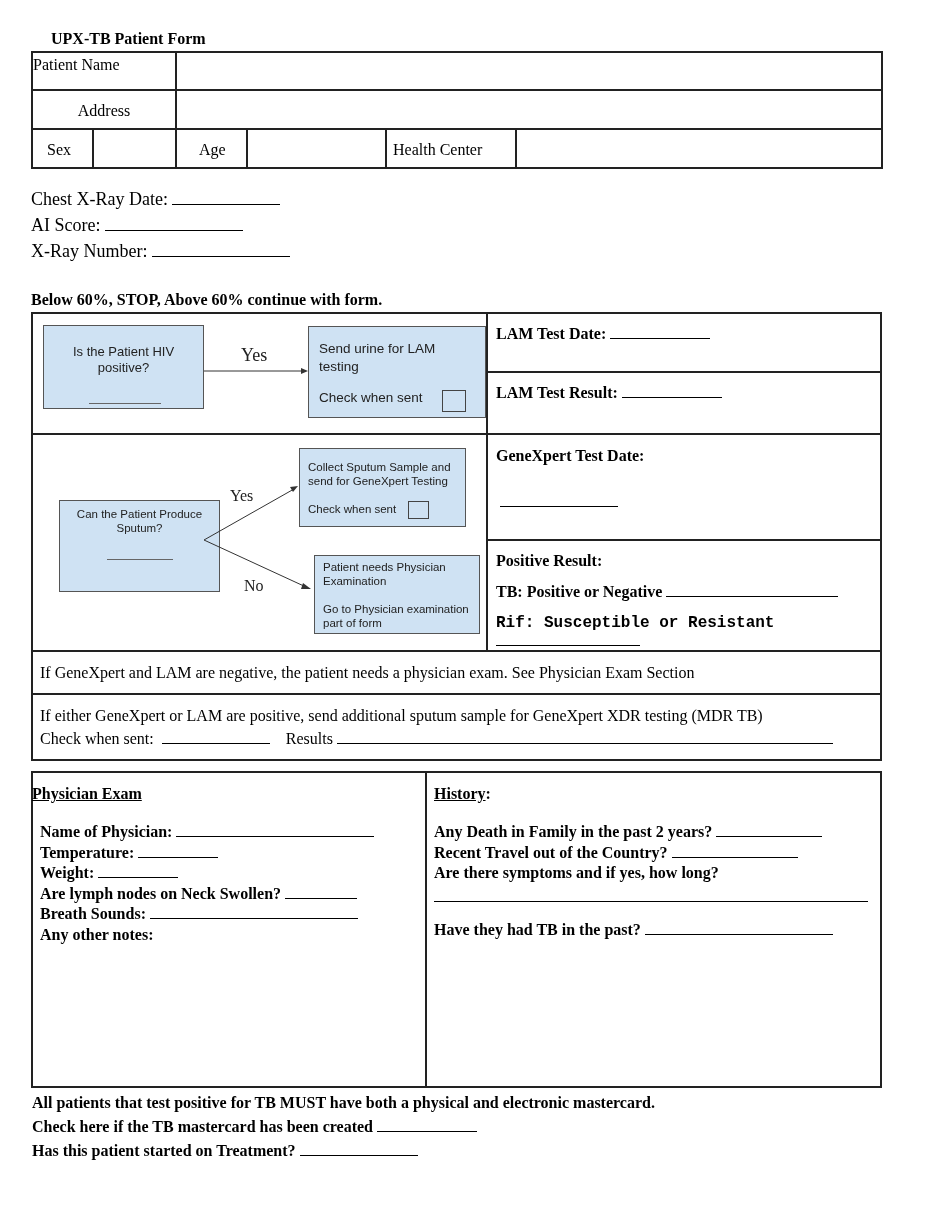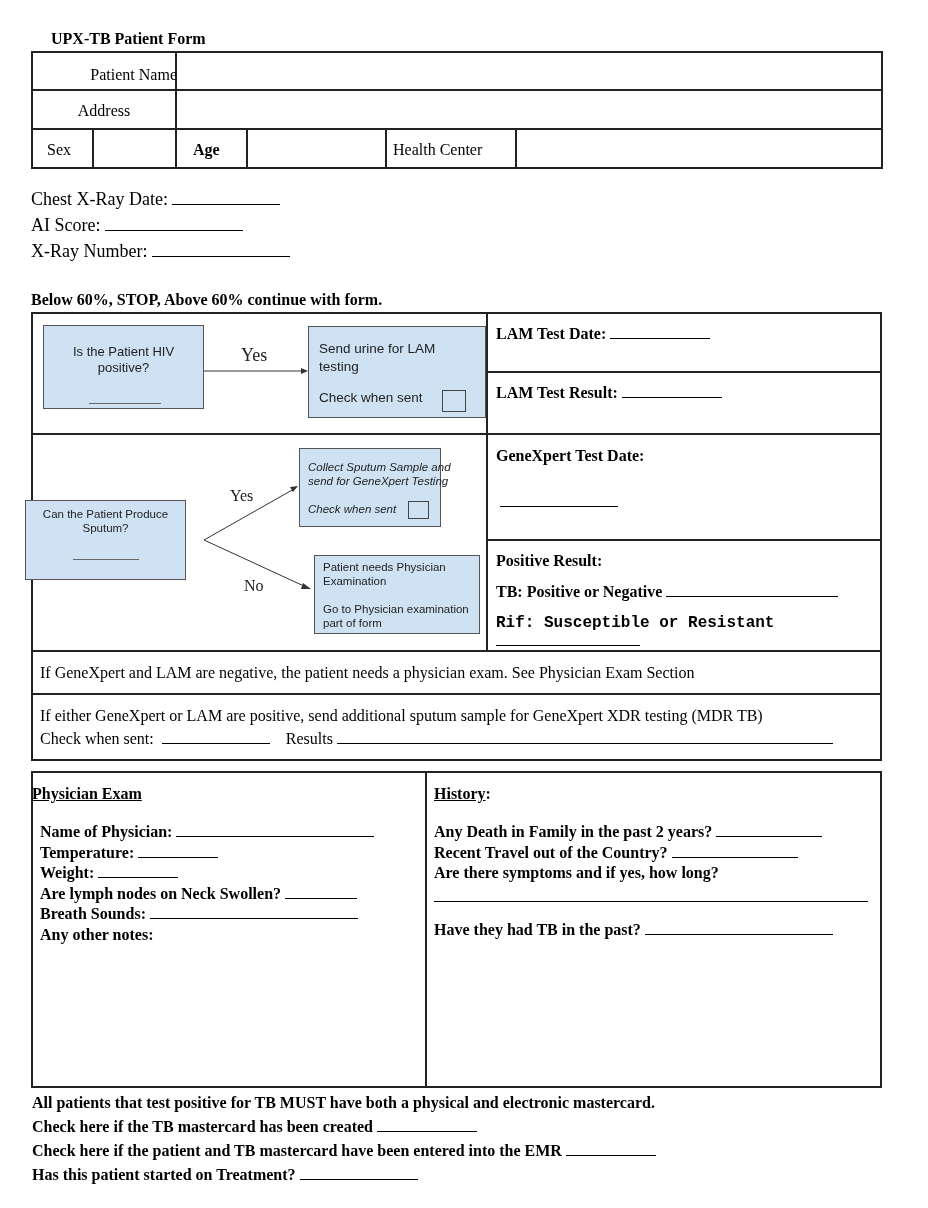--- a/index.html
+++ b/index.html
@@ -27,30 +27,30 @@
 
   <div class="abs" style="left:0; top:38px; width:852px; height:2px; background:#222;"></div>
   <div class="abs" style="left:0; top:77px; width:852px; height:2px; background:#222;"></div>
 
   <div class="abs" style="left:144px; top:0; width:2px; height:118px; background:#222;"></div>
   <div class="abs" style="left:61px; top:77px; width:2px; height:41px; background:#222;"></div>
   <div class="abs" style="left:215px; top:77px; width:2px; height:41px; background:#222;"></div>
   <div class="abs" style="left:354px; top:77px; width:2px; height:41px; background:#222;"></div>
   <div class="abs" style="left:484px; top:77px; width:2px; height:41px; background:#222;"></div>
 
-  <div class="abs serif16" style="left:2px; top:15px; width:144px; text-align:right;">Patient Name</div>
+  <div class="abs serif16" style="left:2px; top:5px; width:144px; text-align:left;">Patient Name</div>
   <div class="abs serif16" style="left:148px; top:4px; width:700px; height:32px;"></div>
 
   <div class="abs serif16" style="left:2px; top:51px; width:142px; text-align:center;">Address</div>
   <div class="abs serif16" style="left:148px; top:42px; width:700px; height:33px;"></div>
 
   <div class="abs serif16" style="left:16px; top:90px;">Sex</div>
   <div class="abs serif16" style="left:65px; top:81px; width:78px; height:34px;"></div>
 
-  <div class="abs serif16" style="left:162px; top:90px;font-weight:bold;">Age</div>
+  <div class="abs serif16" style="left:168px; top:90px;">Age</div>
   <div class="abs serif16" style="left:219px; top:81px; width:133px; height:34px;"></div>
 
   <div class="abs serif16" style="left:362px; top:90px;">Health Center</div>
   <div class="abs serif16" style="left:488px; top:81px; width:360px; height:34px;"></div>
 </div>
 
 <div class="abs serif18" style="left:31px; top:189px;">
   <span>Chest X-Ray Date:</span>
   <span class="line-blank" style="width:108px;"></span>
 </div>
@@ -94,33 +94,33 @@
 
 <div class="abs bold serif16" style="left:496px; top:325px;">
   <span>LAM Test Date:</span>
   <span class="line-blank" style="width:100px;"></span>
 </div>
 <div class="abs bold serif16" style="left:496px; top:384px;">
   <span>LAM Test Result:</span>
   <span class="line-blank" style="width:100px;"></span>
 </div>
 
-<div class="fbox" style="left:25px; top:500px; width:161px; height:80px;">
+<div class="fbox" style="left:59px; top:500px; width:161px; height:92px;">
   <div style="position:absolute; left:0; top:6px; width:100%; text-align:center; font-size:11.5px; line-height:14px; padding:0 8px;">Can the Patient Produce Sputum?</div>
   <div style="position:absolute; left:47px; top:45px; width:66px; border-bottom:1px solid #666; height:14px; font-size:11px; text-align:center;"></div>
 </div>
 <div class="abs serif16" style="left:230px; top:487px; color:#222;">Yes</div>
 <div class="abs serif16" style="left:244px; top:577px; color:#222;">No</div>
 <svg style="left:0; top:0;" width="928" height="1208">
   <line x1="204" y1="540" x2="294" y2="489" stroke="#333" stroke-width="1"></line>
   <polygon points="298,486 290,487 293,492" fill="#333"></polygon>
   <line x1="204" y1="540" x2="306" y2="587" stroke="#333" stroke-width="1"></line>
   <polygon points="311,589 303,583 301,589" fill="#333"></polygon>
 </svg>
-<div class="fbox" style="left:299px; top:448px; width:142px; height:79px;font-style:italic;">
+<div class="fbox" style="left:299px; top:448px; width:167px; height:79px;">
   <div style="position:absolute; left:8px; top:11px; width:155px; font-size:11.5px; line-height:14px;">Collect Sputum Sample and send for GeneXpert Testing</div>
   <div style="position:absolute; left:8px; top:54px; font-size:11.5px;">Check when sent</div>
   <div class="chk" style="position:absolute; left:108px; top:52px; width:21px; height:18px;"></div>
 </div>
 <div class="fbox" style="left:314px; top:555px; width:166px; height:79px;">
   <div style="position:absolute; left:8px; top:4px; width:155px; font-size:11.5px; line-height:14px;">Patient needs Physician Examination</div>
   <div style="position:absolute; left:8px; top:46px; width:155px; font-size:11.5px; line-height:14px;">Go to Physician examination part of form</div>
 </div>
 
 <div class="abs bold serif16" style="left:496px; top:447px;">GeneXpert Test Date:</div>
@@ -195,20 +195,16 @@
   <span class="line-blank" style="width:188px;"></span>
 </div>
 
 <div class="abs bold serif16" style="left:32px; top:1091px; line-height:24px;">
   <div>All patients that test positive for TB MUST have both a physical and electronic mastercard.</div>
   <div>
     <span>Check here if the TB mastercard has been created</span>
     <span class="line-blank" style="width:100px;"></span>
   </div>
   <div>
-    <span>Check here if the patient and TB mastercard have been entered into the EMR</span>
-    <span class="line-blank" style="width:90px;"></span>
-  </div>
-  <div>
     <span>Has this patient started on Treatment?</span>
     <span class="line-blank" style="width:118px;"></span>
   </div>
 </div>
 
 </body></html>

